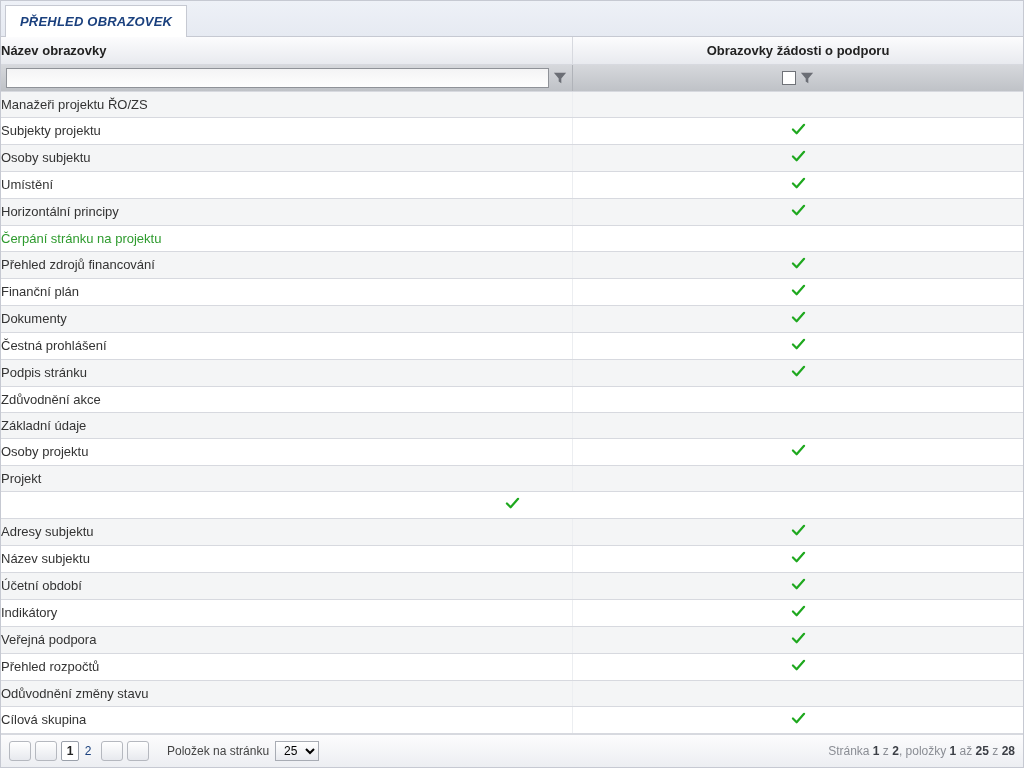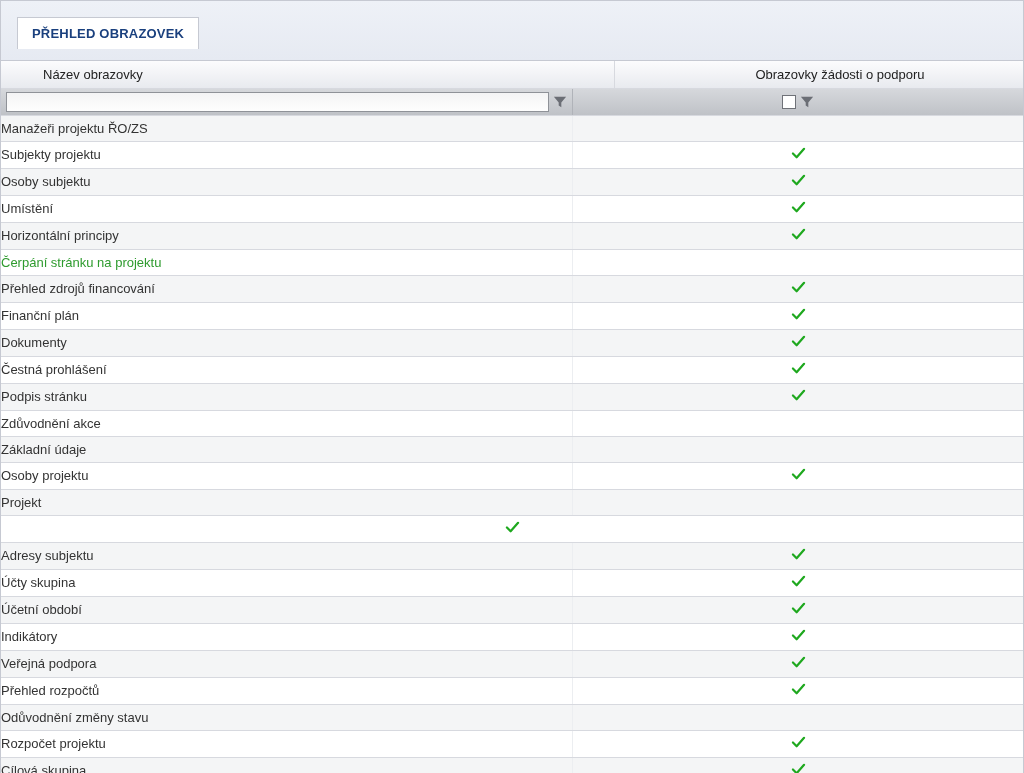--- a/index.html
+++ b/index.html
@@ -9,21 +9,22 @@
     font-size: 13px;
     color: #333;
     background: #fff;
     width: 1024px;
   }
   .page-wrap { width: 1024px; }
 
   .top-panel {
     background: linear-gradient(#eef1f7, #e6eaf2);
     border: 1px solid #c6c9d2;
-    padding: 12px;
+    padding: 0;
+    font-style: italic;
   }
   .tab {
     display: inline-block;
     background: #fff;
     border: 1px solid #c6c9d2;
     border-bottom: none;
     padding: 8px 14px;
     margin: 4px 0 -1px 4px;
     font-weight: bold;
     color: #1a407e;
@@ -39,24 +40,23 @@
   .header-row, .filter-row, .data-row {
     display: flex;
     width: 100%;
     border-bottom: 1px solid #d7d9df;
   }
   .header-row {
     background: linear-gradient(#fcfcfd, #e8eaef);
   }
   .header-cell {
     padding: 6px 0;
-    font-weight: normal;
+    font-weight: bold;
     color: #222;
     border-right: 1px solid #d7d9df;
-    margin-left: 42px;
   }
   .header-cell:last-child { border-right: none; text-align: center;}
 
   .col-name { flex: 0 0 572px; }
   .col-check { flex: 1 1 auto; text-align: center; }
 
   .filter-row {
     background: linear-gradient(#d6d8dc, #bfc2c7);
   }
   .filter-cell {
@@ -263,21 +263,21 @@
                 <path fill="none" stroke="#1ea81e" stroke-width="2.4" stroke-linecap="round" stroke-linejoin="round" d="M2 7l4 4L14 2"></path>
               </svg></span></div>
         </div>
         <div class="data-row">
           <div class="data-cell col-name">Adresy subjektu</div>
           <div class="data-cell col-check"><span class="check-icon"><svg viewBox="0 0 16 14">
                 <path fill="none" stroke="#1ea81e" stroke-width="2.4" stroke-linecap="round" stroke-linejoin="round" d="M2 7l4 4L14 2"></path>
               </svg></span></div>
         </div>
         <div class="data-row">
-          <div class="data-cell col-name">Účty skupina</div>
+          <div class="data-cell col-name">Název subjektu</div>
           <div class="data-cell col-check"><span class="check-icon"><svg viewBox="0 0 16 14">
                 <path fill="none" stroke="#1ea81e" stroke-width="2.4" stroke-linecap="round" stroke-linejoin="round" d="M2 7l4 4L14 2"></path>
               </svg></span></div>
         </div>
         <div class="data-row">
           <div class="data-cell col-name">Účetní období</div>
           <div class="data-cell col-check"><span class="check-icon"><svg viewBox="0 0 16 14">
                 <path fill="none" stroke="#1ea81e" stroke-width="2.4" stroke-linecap="round" stroke-linejoin="round" d="M2 7l4 4L14 2"></path>
               </svg></span></div>
         </div>
@@ -295,26 +295,20 @@
         </div>
         <div class="data-row">
           <div class="data-cell col-name">Přehled rozpočtů</div>
           <div class="data-cell col-check"><span class="check-icon"><svg viewBox="0 0 16 14">
                 <path fill="none" stroke="#1ea81e" stroke-width="2.4" stroke-linecap="round" stroke-linejoin="round" d="M2 7l4 4L14 2"></path>
               </svg></span></div>
         </div>
         <div class="data-row">
           <div class="data-cell col-name">Odůvodnění změny stavu</div>
           <div class="data-cell col-check"></div>
-        </div>
-        <div class="data-row">
-          <div class="data-cell col-name">Rozpočet projektu</div>
-          <div class="data-cell col-check"><span class="check-icon"><svg viewBox="0 0 16 14">
-                <path fill="none" stroke="#1ea81e" stroke-width="2.4" stroke-linecap="round" stroke-linejoin="round" d="M2 7l4 4L14 2"></path>
-              </svg></span></div>
         </div>
         <div class="data-row">
           <div class="data-cell col-name">Cílová skupina</div>
           <div class="data-cell col-check"><span class="check-icon"><svg viewBox="0 0 16 14">
                 <path fill="none" stroke="#1ea81e" stroke-width="2.4" stroke-linecap="round" stroke-linejoin="round" d="M2 7l4 4L14 2"></path>
               </svg></span></div>
         </div>
       </div>
 
     <div class="footer-row">

